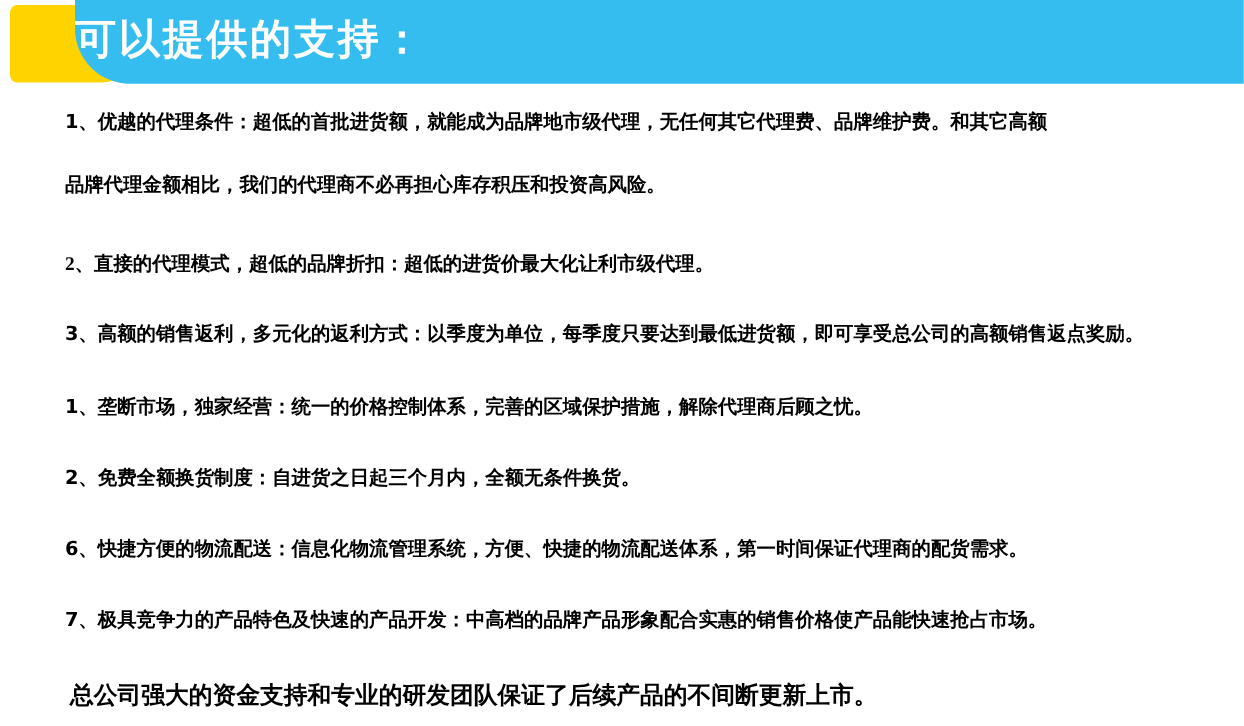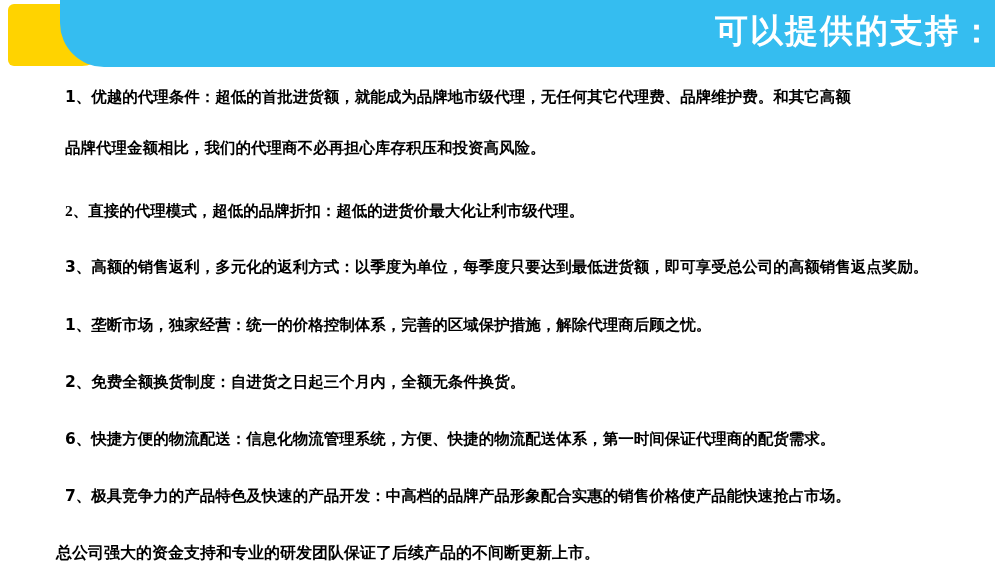--- a/index.html
+++ b/index.html
@@ -48,21 +48,21 @@
     border-radius: 0 0 0 44px;
     z-index: 2;
   }
   .header-title {
     position: absolute;
     left: 60px;
     top: 0;
     width: 935px;
     height: 67px;
     line-height: 62px;
-    text-align: right;
+    text-align: left;
     color: #ffffff;
     font-size: 33px;
     font-weight: bold;
     letter-spacing: 2px;
     z-index: 3;
     font-family: "DejaVu Sans", "Liberation Sans", sans-serif;
   }
 
   
   .content {
@@ -74,28 +74,27 @@
     padding: 0;
   }
   .line {
     position: absolute;
     left: 52px;
     width: 930px;
     color: #000;
     font-size: 15.5px;
     font-weight: bold;
     white-space: nowrap;
-    margin-left: 13px;
   }
   .footer-line {
     position: absolute;
     left: 56px;
     width: 930px;
     color: #000;
-    font-size: 16px;
+    font-size: 19px;
     font-weight: bold;
     white-space: nowrap;
   }
 </style>
 </head>
 <body>
 
 <div class="page">
 
   <div class="header">

